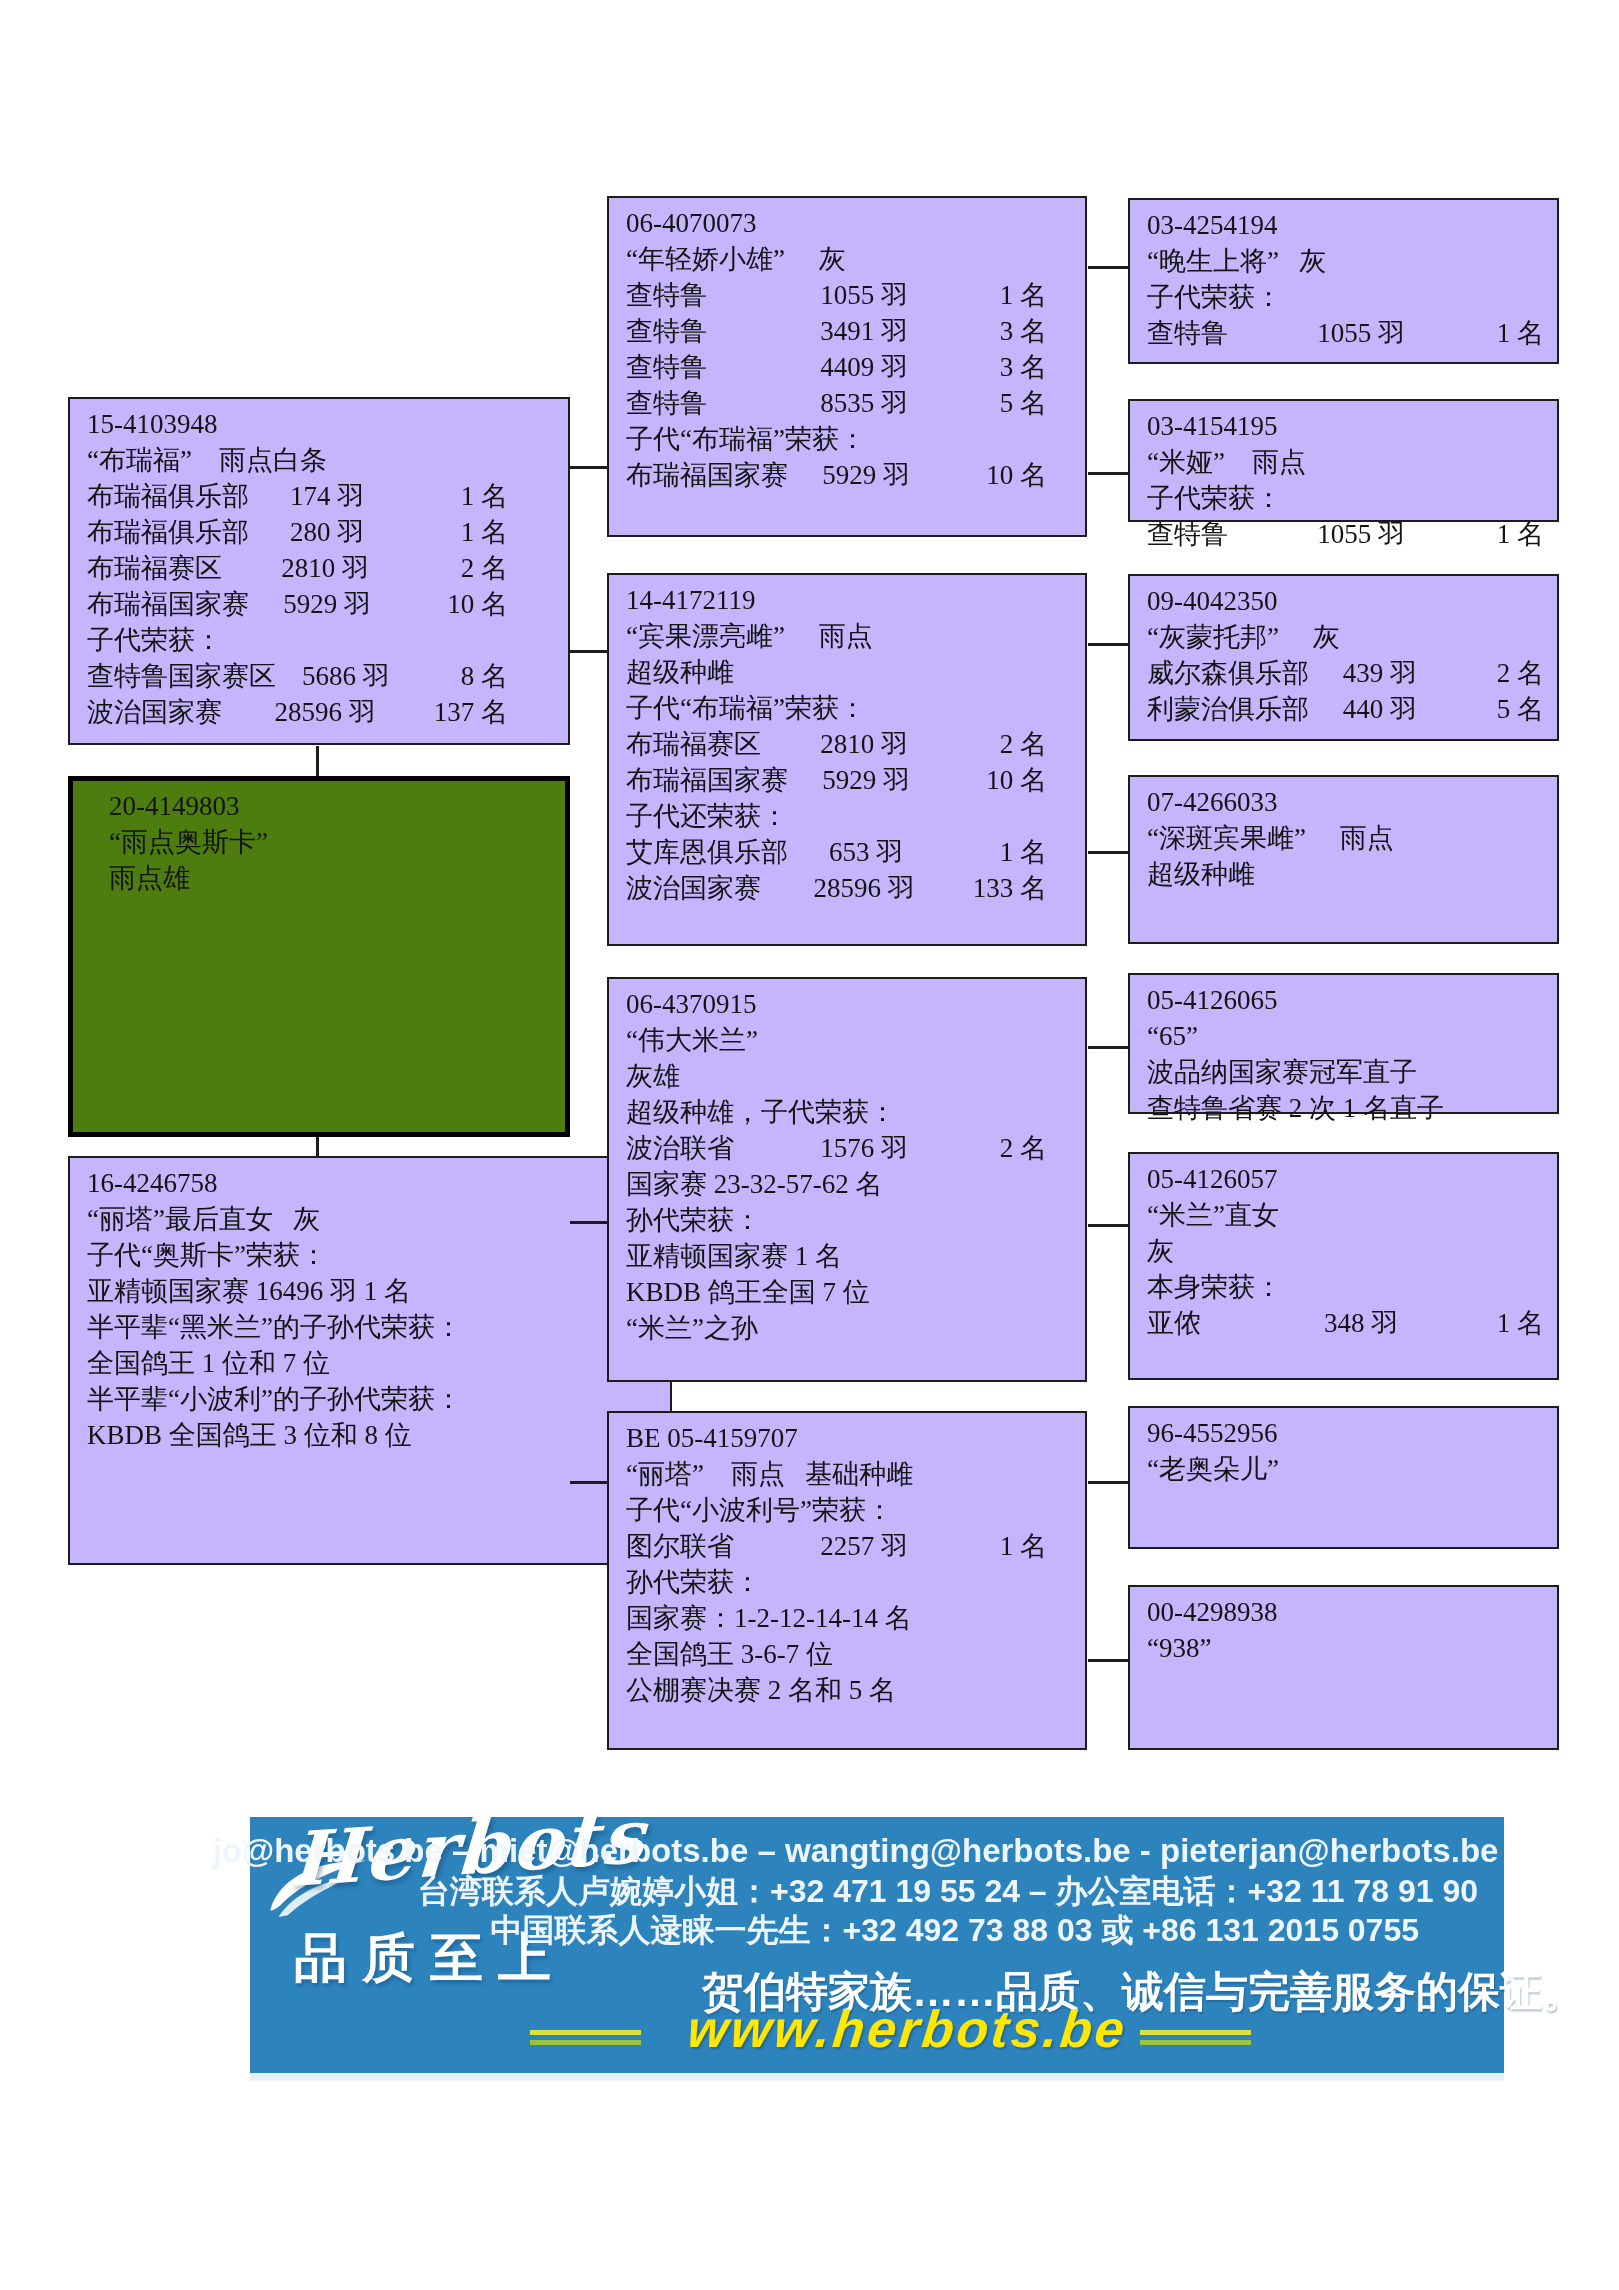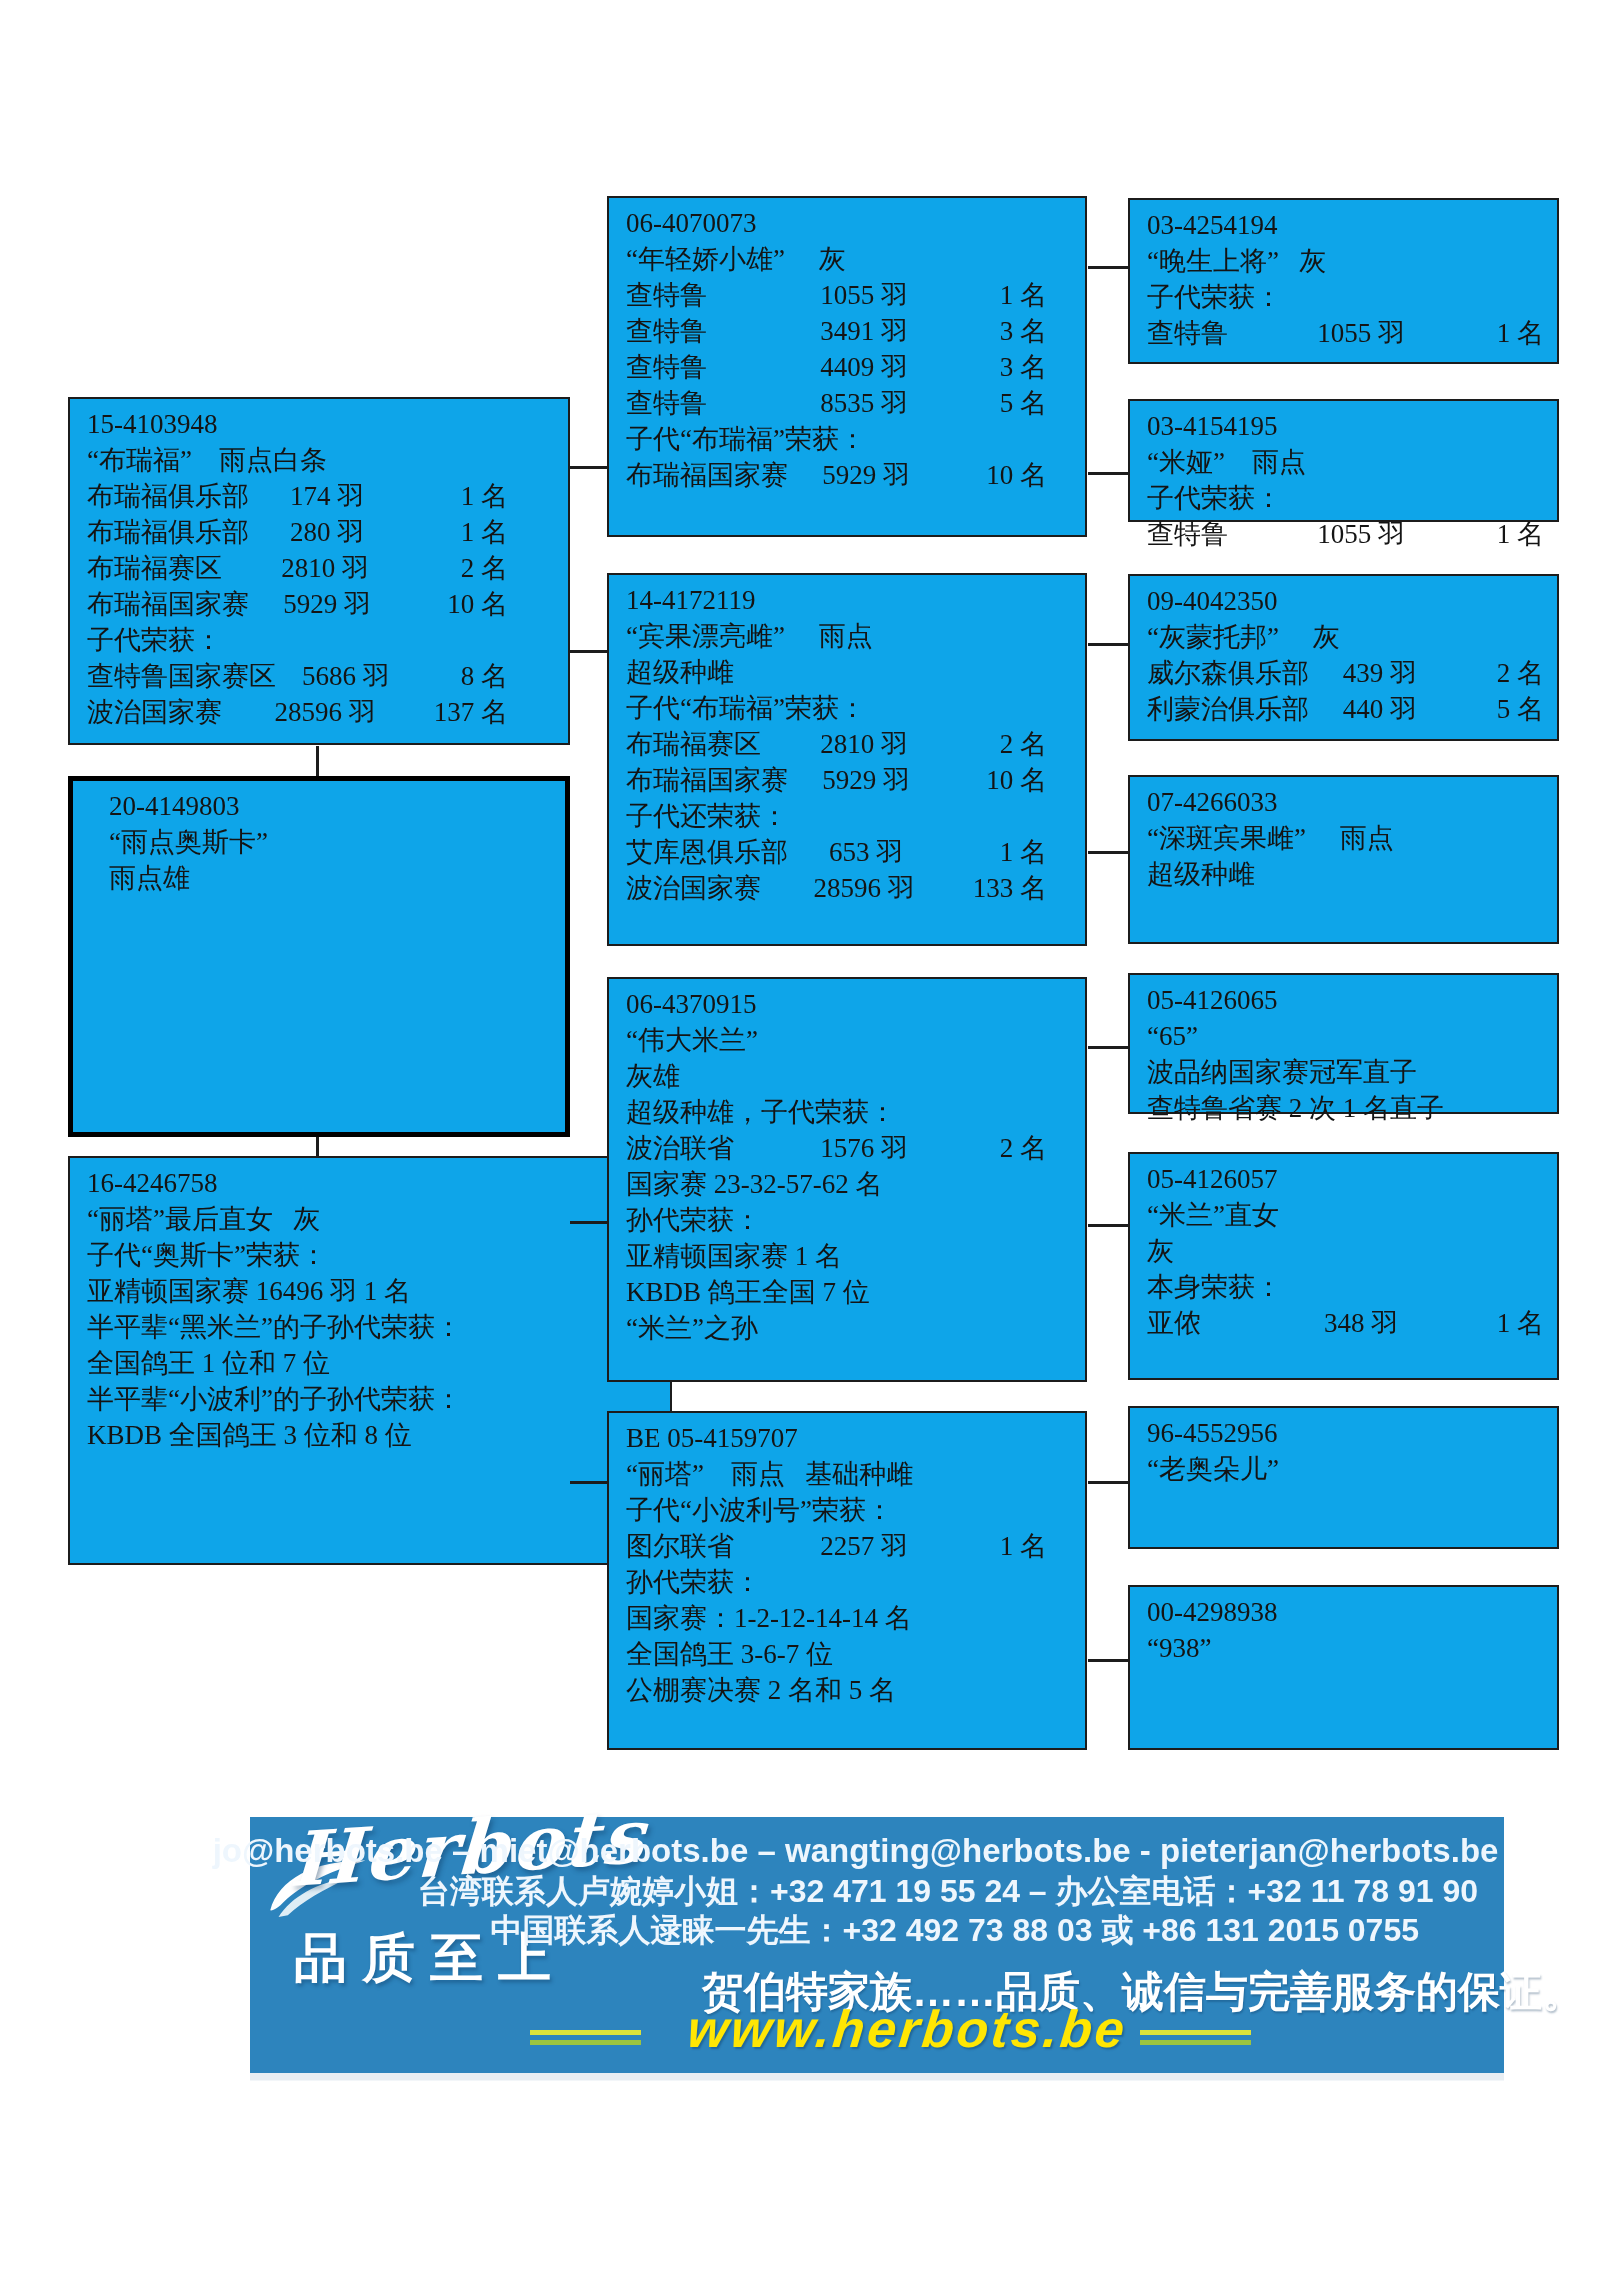--- a/index.html
+++ b/index.html
@@ -1,21 +1,21 @@
 <!DOCTYPE html>
 <html style="font-size:15px"><head>
 <meta charset="utf-8">
 <style>
   html,body{margin:0;padding:0;background:#fff;}
   .page{position:relative;width:1620px;height:2290px;background:#ffffff;overflow:hidden;
         font-family:"Liberation Serif","DejaVu Serif",serif;color:#141414;}
   
-  .pbox{position:absolute;box-sizing:border-box;border:2.8px solid #1c1c1c;background:#0ea5e9;
+  .pbox{position:absolute;box-sizing:border-box;border:2.8px solid #1c1c1c;background:#c4b5fd;
         padding:6.6px 13px 0 17px;font-size:27px;line-height:36px;white-space:pre-wrap;}
-  .pbox.main{border:5.6px solid #000;background:#0ea5e9;padding-left:36px;}
+  .pbox.main{border:5.6px solid #000;background:#4d7c0f;padding-left:36px;}
   .line{white-space:pre-wrap;}
   .cols{display:flex;width:100%;max-width:421px;}
   .c-label{flex:1 1 auto;white-space:pre;}
   .c-count{flex:0 1 158px;text-align:center;white-space:pre;}
   .c-rank{flex:0 1 104px;text-align:right;white-space:pre;}
   
   .hline{position:absolute;height:2.8px;background:#1c1c1c;}
   .vline{position:absolute;width:2.8px;background:#1c1c1c;}
   
   .banner{position:absolute;left:250px;top:1817px;width:1254px;height:256px;background:#2d84bd;

